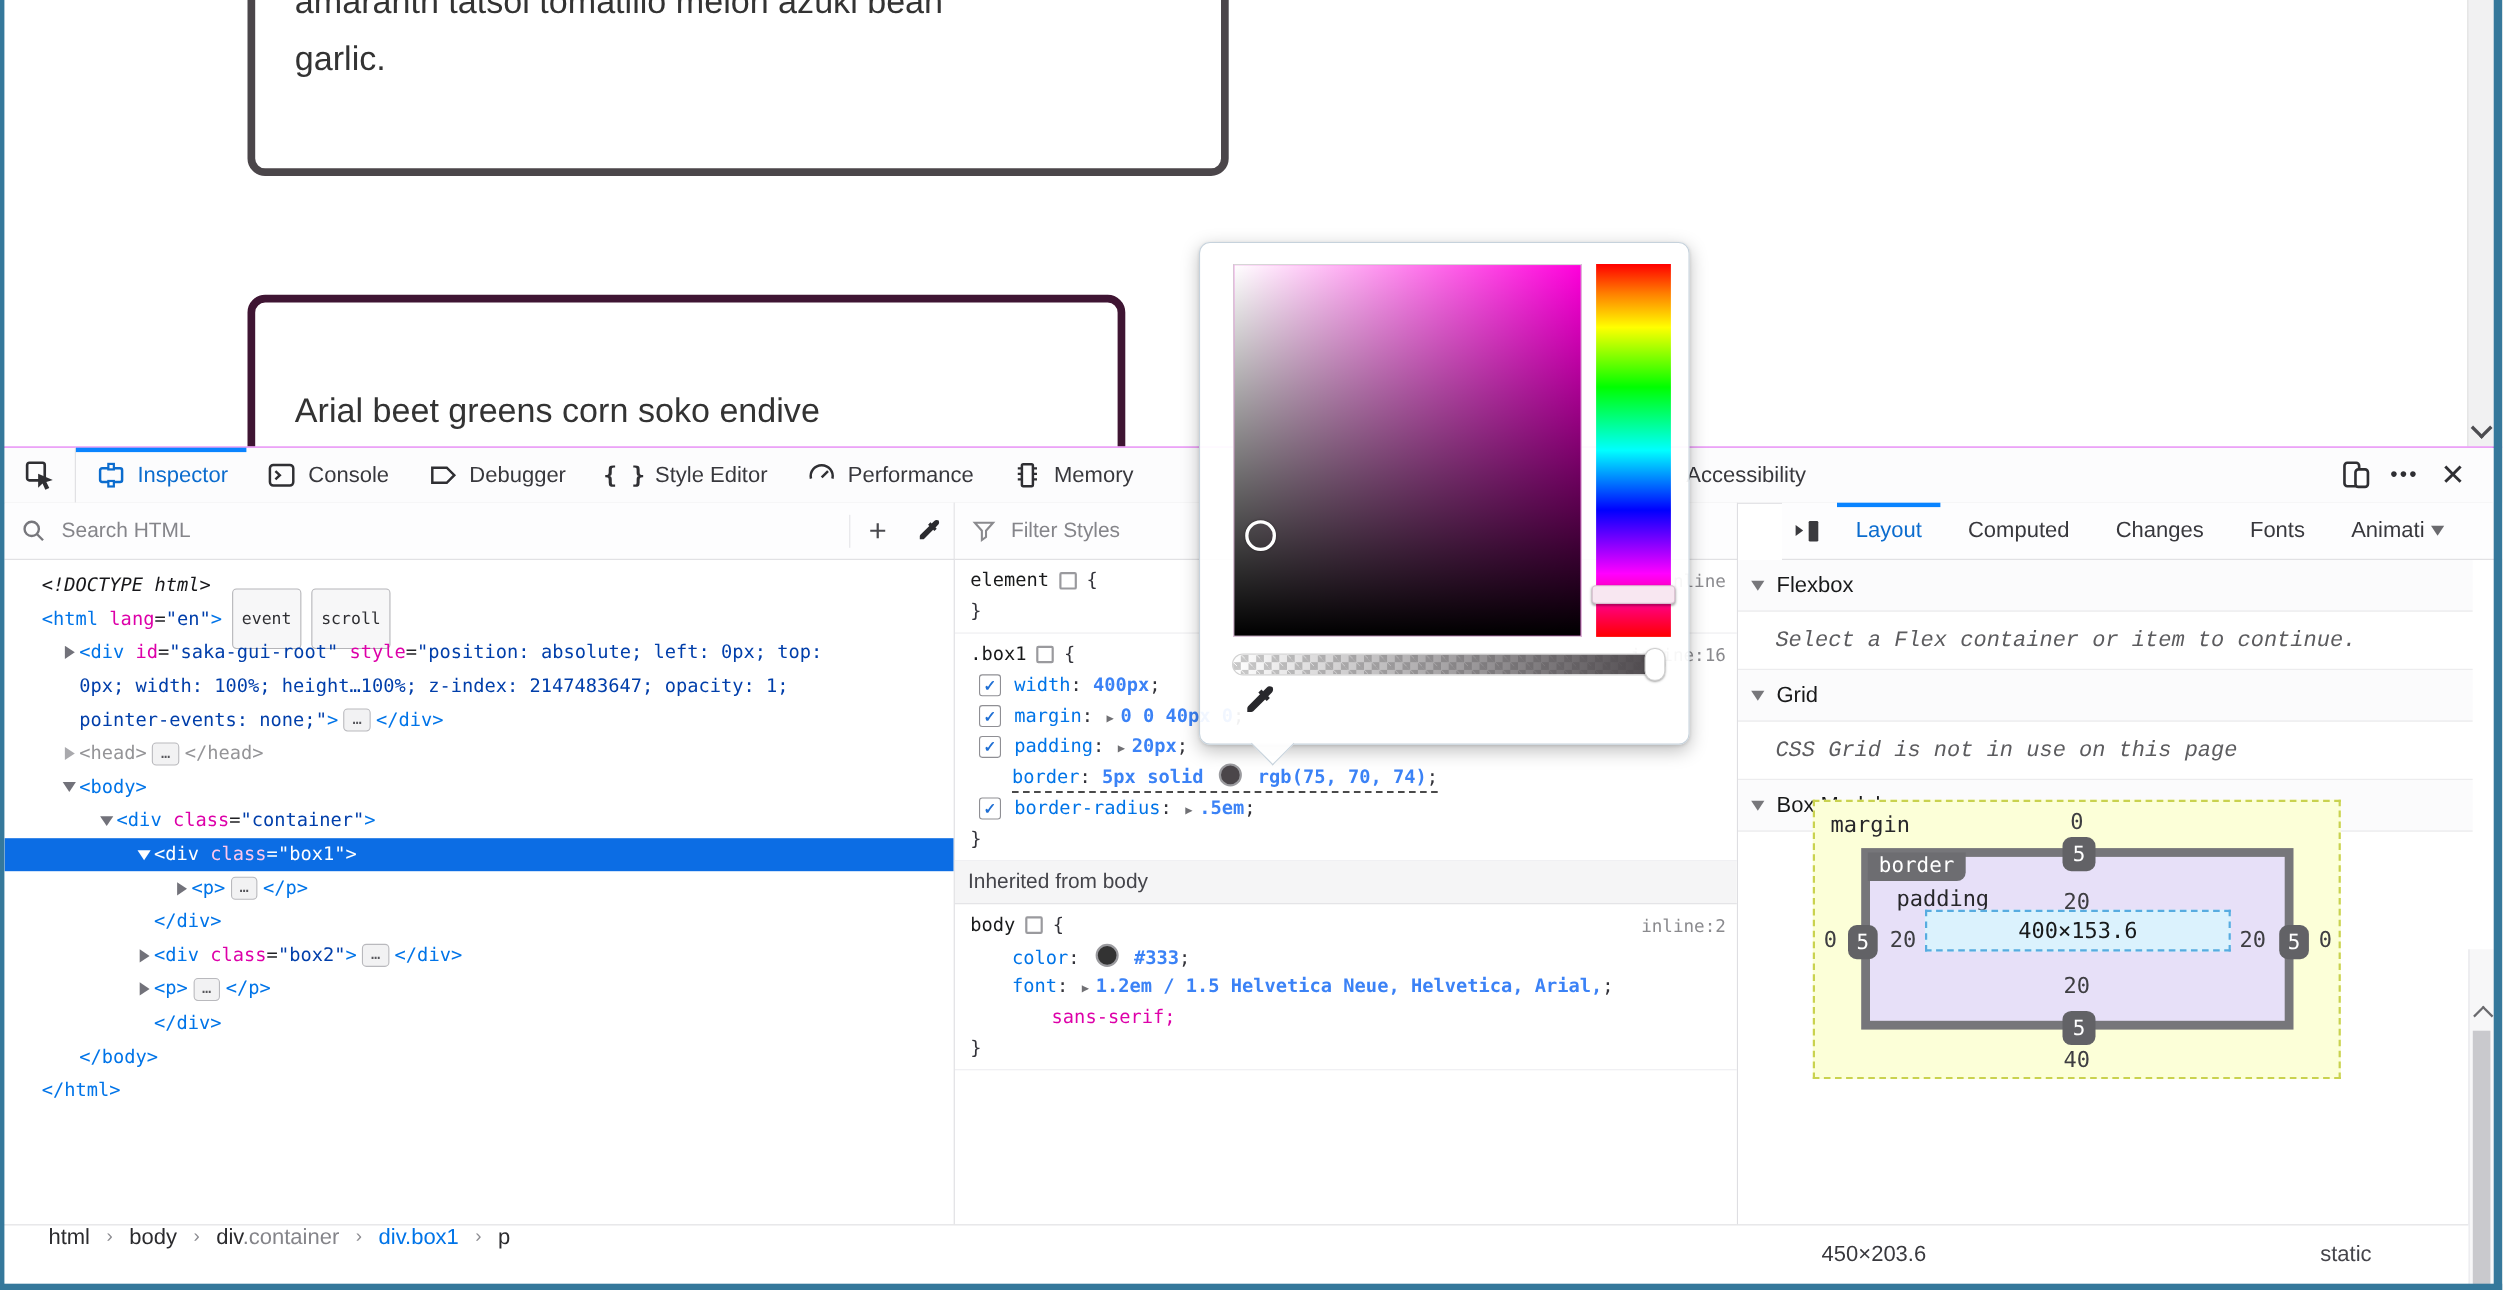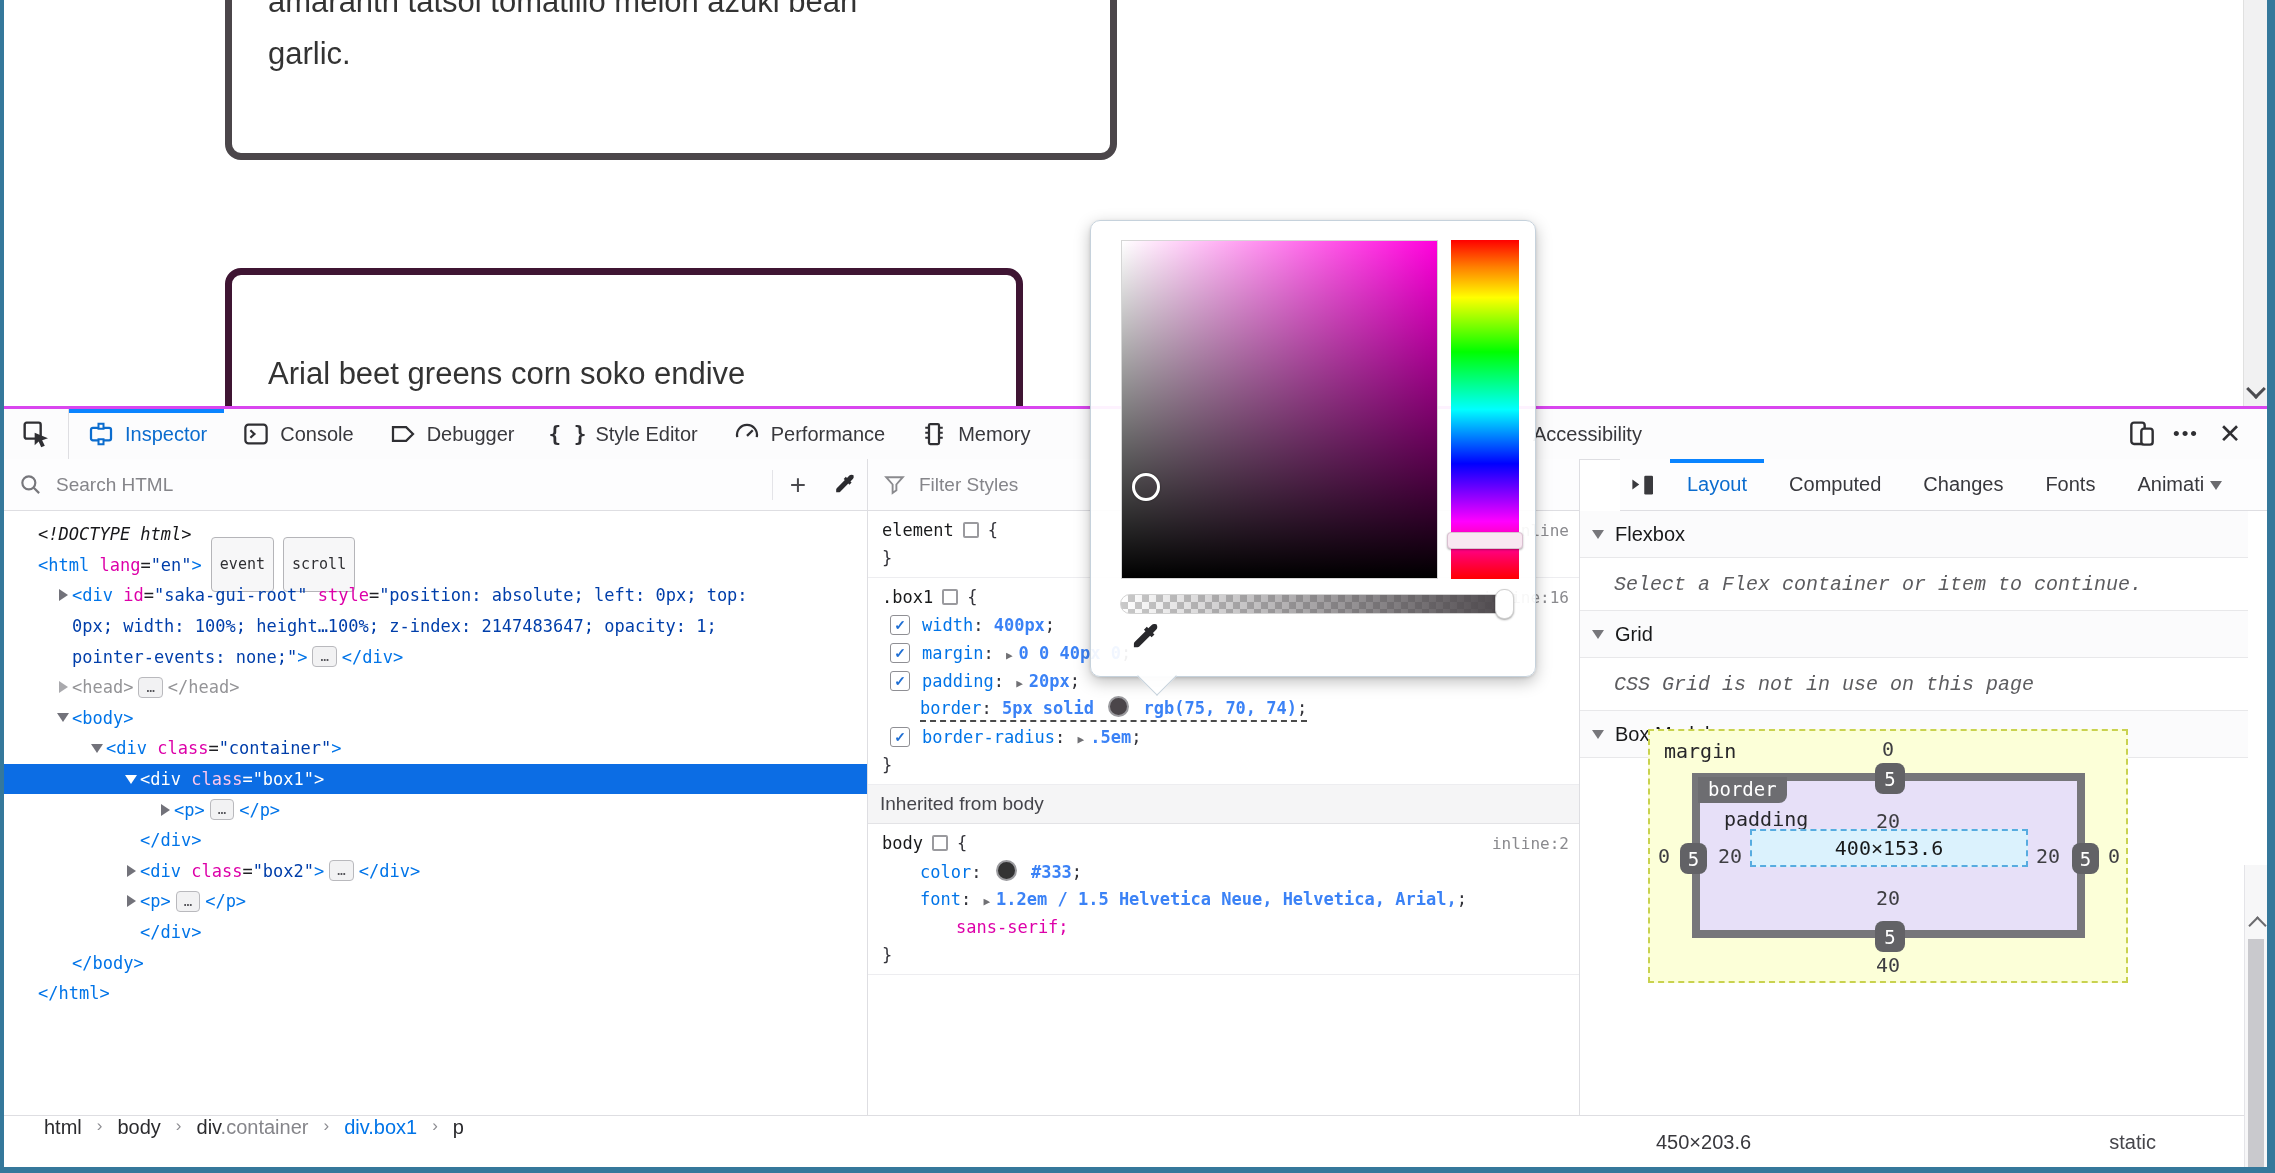--- a/index.html
+++ b/index.html
@@ -17,21 +17,21 @@
   #box1{left:225px;top:-170px;width:892px;height:330px;border:7px solid #4b464a;}
   #box2{left:225px;top:268px;width:798px;height:400px;border:7px solid #3f1533;}
   .page-text{position:absolute;font-size:31px;line-height:52px;color:#333;white-space:nowrap;}
   #page-scroll{position:absolute;right:8px;top:0;width:23px;height:406px;background:#f1f1f2;border-left:1px solid #e0e0e0;}
   .chev{display:inline-block;width:11px;height:11px;border-right:3px solid #4c4c50;border-bottom:3px solid #4c4c50;}
   .chev.down{transform:rotate(45deg);}
   .chev.up{transform:rotate(-135deg);}
   #page-scroll .chev{position:absolute;left:5px;top:382px;}
 
   
-  #devtools{position:absolute;left:0;top:406px;width:2275px;height:761px;background:#fff;border-top:3px solid #d946ef;box-sizing:border-box;}
+  #devtools{position:absolute;left:0;top:406px;width:2275px;height:761px;background:#fff;border-top:1px solid #d946ef;box-sizing:border-box;}
   #dt-toolbar{position:absolute;left:4px;top:0;width:2262px;height:50px;background:#fcfcfd;border-bottom:1px solid #dedee2;display:flex;align-items:stretch;}
   .tb-btn{display:flex;align-items:center;justify-content:center;width:64px;flex:none;}
   .tb-sep{width:1px;background:#dedee2;flex:none;}
   .tb-tab{position:relative;display:flex;align-items:center;gap:9px;padding:0 17px;font-size:20px;color:#38383d;flex:none;}
   .tb-tab.active{color:#0b6cce;}
   .tb-tab.active::before{content:"";position:absolute;left:0;right:0;top:0;height:4px;background:#0a84ff;}
   .tb-tab svg{flex:none;}
   .tb-right{position:absolute;top:0;height:100%;display:flex;align-items:center;}
   .icon-btn{display:flex;align-items:center;justify-content:center;width:44px;height:100%;color:#2f2f33;}
   .brace-icon{font-family:"DejaVu Sans Mono",monospace;font-size:21px;font-weight:bold;color:#2f2f33;}

